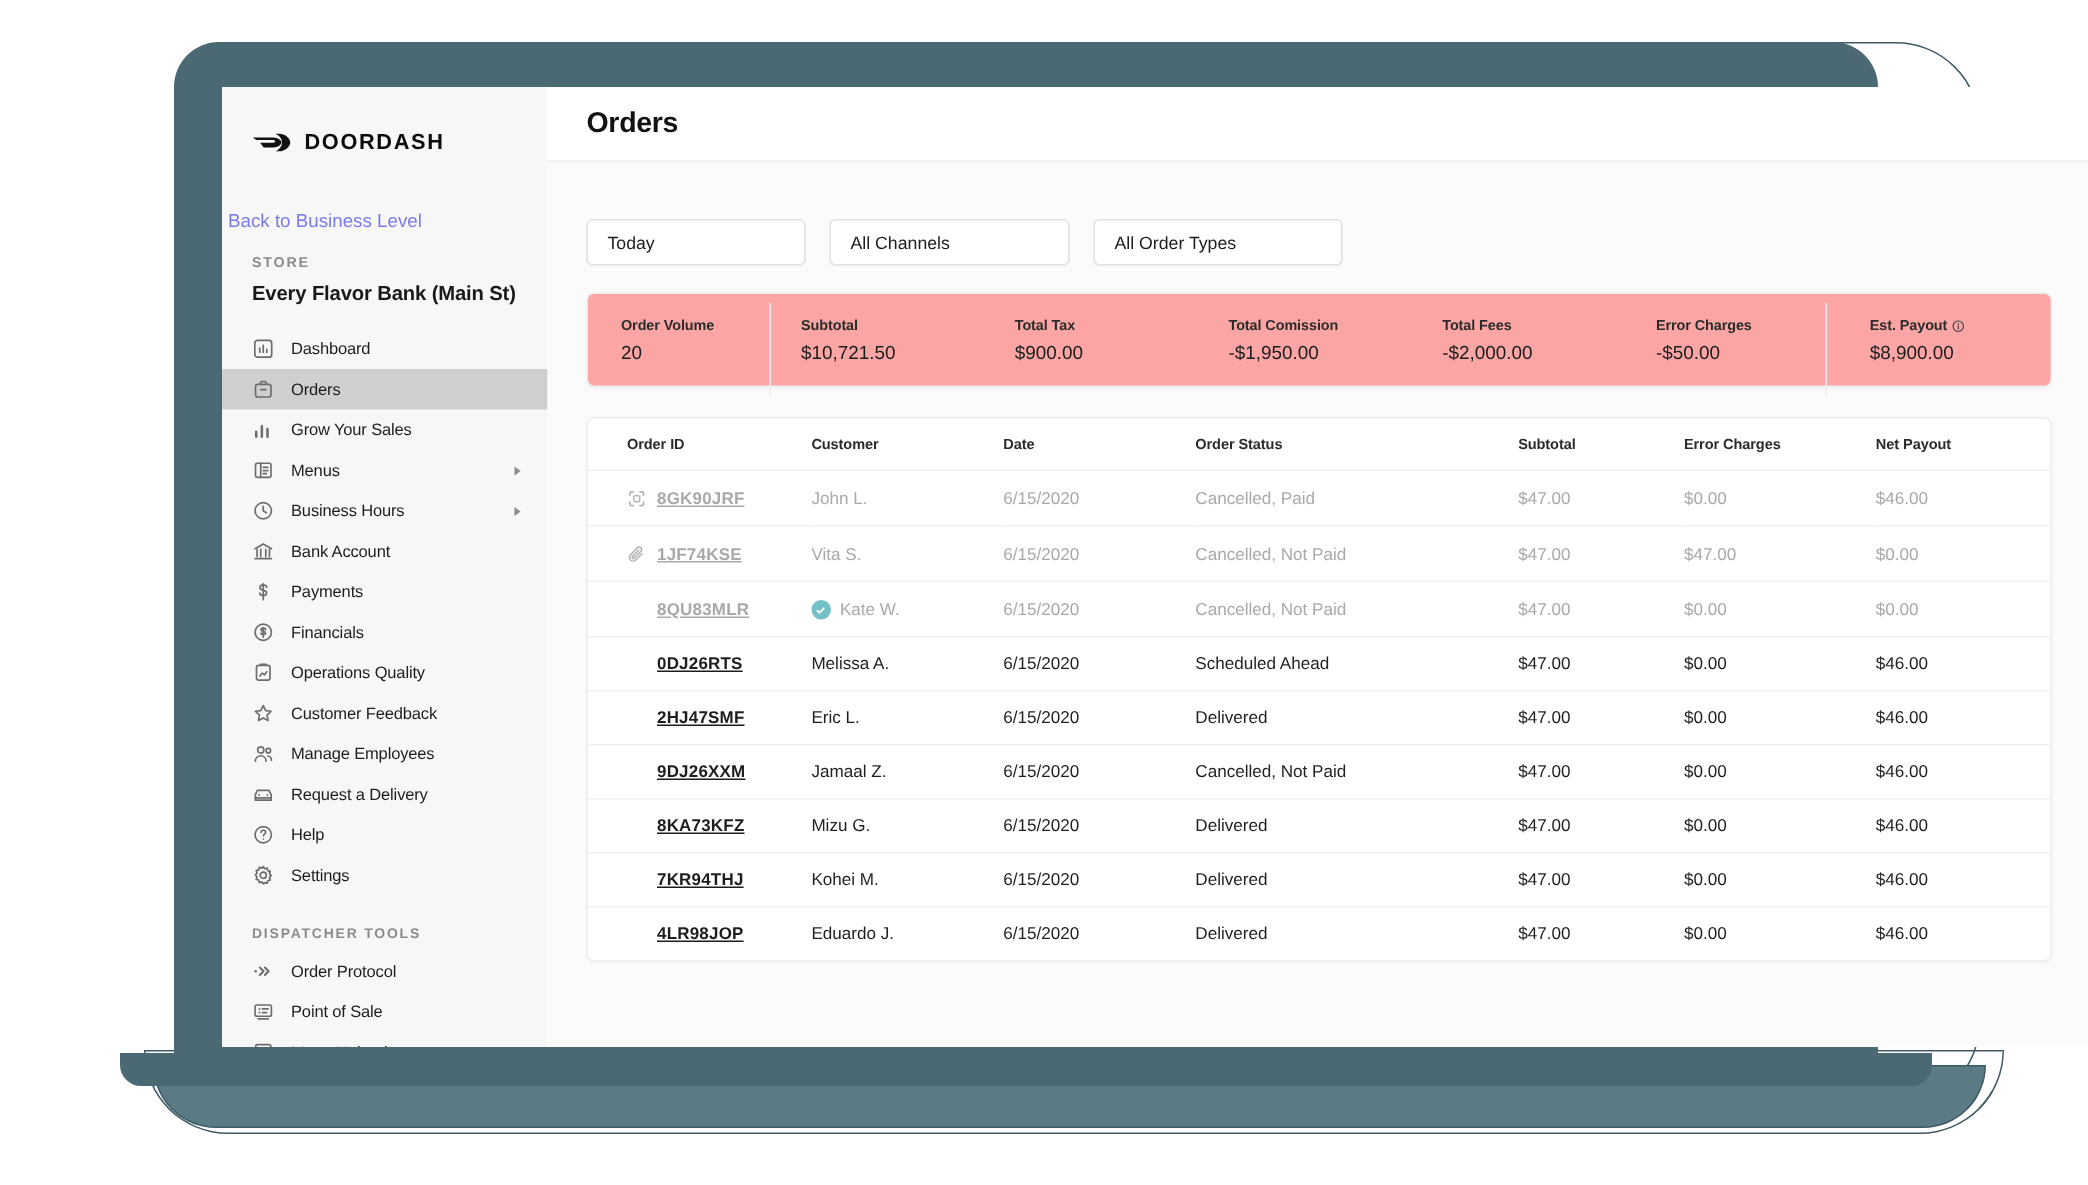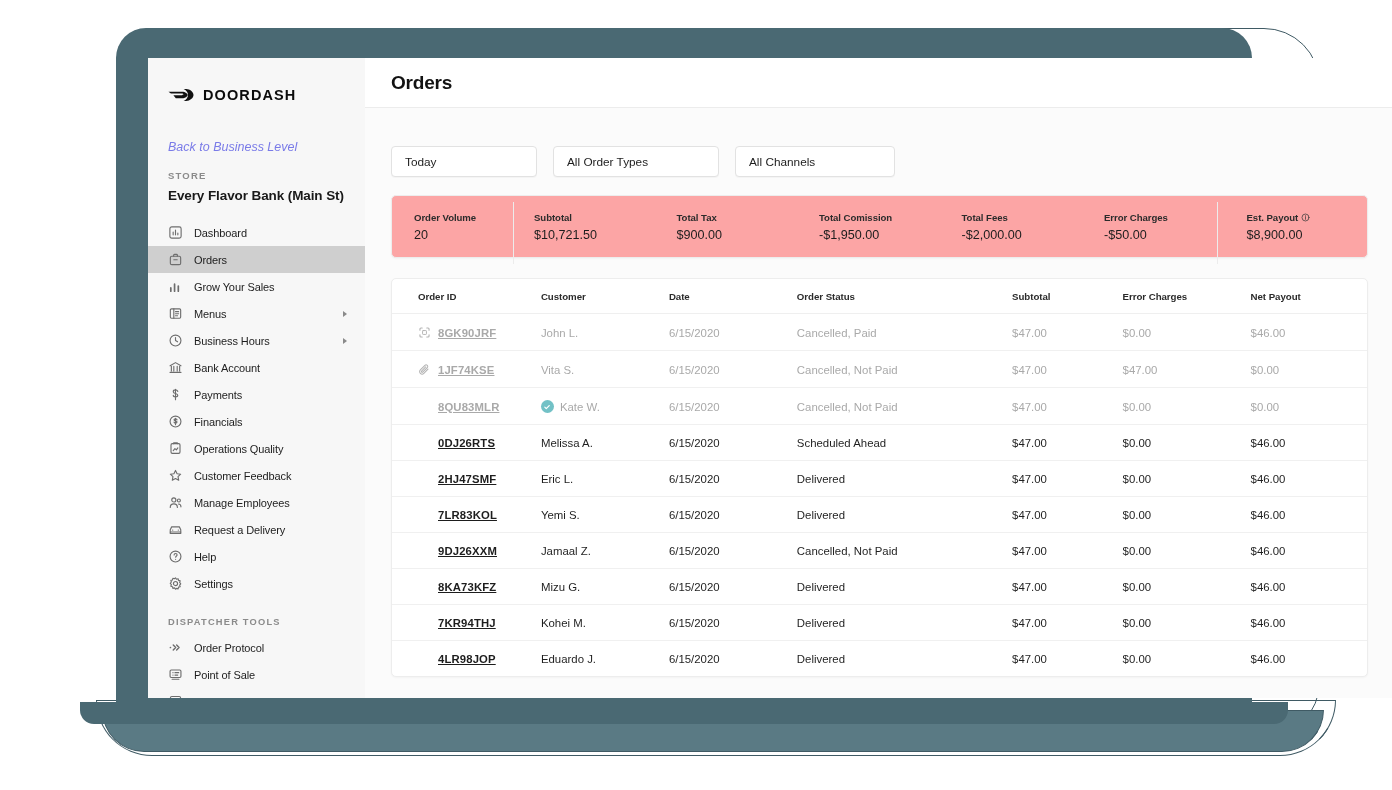--- a/index.html
+++ b/index.html
@@ -83,25 +83,24 @@
     gap: 9px;
     padding: 4px 0 0 20px;
     height: 34px;
   }
   .brand-logo { width: 26px; height: 16px; display:block; }
   .brand-word {
     font-size: 14.5px; font-weight: 700; letter-spacing: 1.1px;
     color: #0b0b0b;
   }
   .back-link {
-    margin: 30px 0 0 20px;
+    margin: 30px 0 0 4px;
     font-size: 12.5px;
     color: #7a7be8;
     cursor: pointer;
-    font-style: italic;
   }
   .store-label {
     margin: 16px 0 0 20px;
     font-size: 9.5px; letter-spacing: 1.2px; font-weight: 700;
     color: #8b8b8b;
   }
   .store-name {
     margin: 7px 0 0 20px;
     font-size: 13.5px; font-weight: 700; color: #191919;
     letter-spacing: -0.1px;
@@ -477,30 +476,30 @@
 
         <div class="filters" id="filters">
             <div class="select" style="width: 146px;">
               <span class="sel-label">Today</span>
               <span class="chev" style="width:11px;height:11px;color:#555">
                 <svg viewBox="0 0 16 16" width="100%" height="100%" fill="none" stroke="currentColor" stroke-width="1.2" stroke-linecap="round" stroke-linejoin="round">
                   <path d="M4 6.3L8 10l4-3.7" stroke-width="1.7"></path>
                 </svg>
               </span>
             </div>
-            <div class="select" style="width: 166px;">
-              <span class="sel-label">All Order Types</span>
+            <div class="select" style="width: 160px;">
+              <span class="sel-label">All Channels</span>
               <span class="chev" style="width:11px;height:11px;color:#555">
                 <svg viewBox="0 0 16 16" width="100%" height="100%" fill="none" stroke="currentColor" stroke-width="1.2" stroke-linecap="round" stroke-linejoin="round">
                   <path d="M4 6.3L8 10l4-3.7" stroke-width="1.7"></path>
                 </svg>
               </span>
             </div>
-            <div class="select" style="width: 160px;">
-              <span class="sel-label">All Channels</span>
+            <div class="select" style="width: 166px;">
+              <span class="sel-label">All Order Types</span>
               <span class="chev" style="width:11px;height:11px;color:#555">
                 <svg viewBox="0 0 16 16" width="100%" height="100%" fill="none" stroke="currentColor" stroke-width="1.2" stroke-linecap="round" stroke-linejoin="round">
                   <path d="M4 6.3L8 10l4-3.7" stroke-width="1.7"></path>
                 </svg>
               </span>
             </div>
           </div>
 
         <div class="stats-card" id="stats">
             <div class="stat first">
@@ -677,38 +676,20 @@
                   <td>6/15/2020</td>
                   <td>Delivered</td>
                   <td>$47.00</td>
                   <td>$0.00</td>
                   <td>$46.00</td>
                 </tr>
                 <tr class="">
                   <td style="padding-left: 26px;">
                     <span class="id-cell">
                       <span class="spacer"></span>
-                      <a class="order-link">7LR83KOL</a>
-                    </span>
-                  </td>
-                  <td>
-                    <span class="cust-cell">
-                      <span>Yemi S.</span>
-                    </span>
-                  </td>
-                  <td>6/15/2020</td>
-                  <td>Delivered</td>
-                  <td>$47.00</td>
-                  <td>$0.00</td>
-                  <td>$46.00</td>
-                </tr>
-                <tr class="">
-                  <td style="padding-left: 26px;">
-                    <span class="id-cell">
-                      <span class="spacer"></span>
                       <a class="order-link">9DJ26XXM</a>
                     </span>
                   </td>
                   <td>
                     <span class="cust-cell">
                       <span>Jamaal Z.</span>
                     </span>
                   </td>
                   <td>6/15/2020</td>
                   <td>Cancelled, Not Paid</td>

